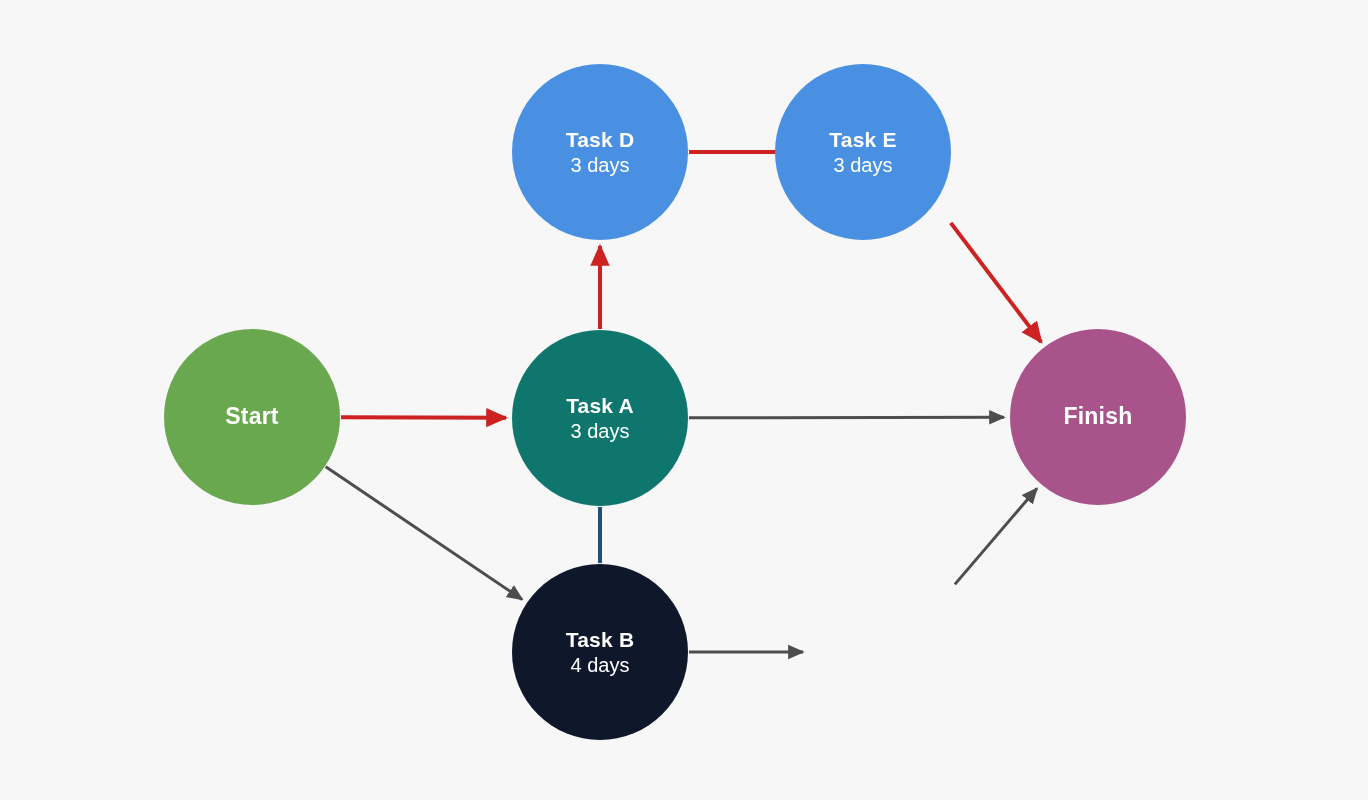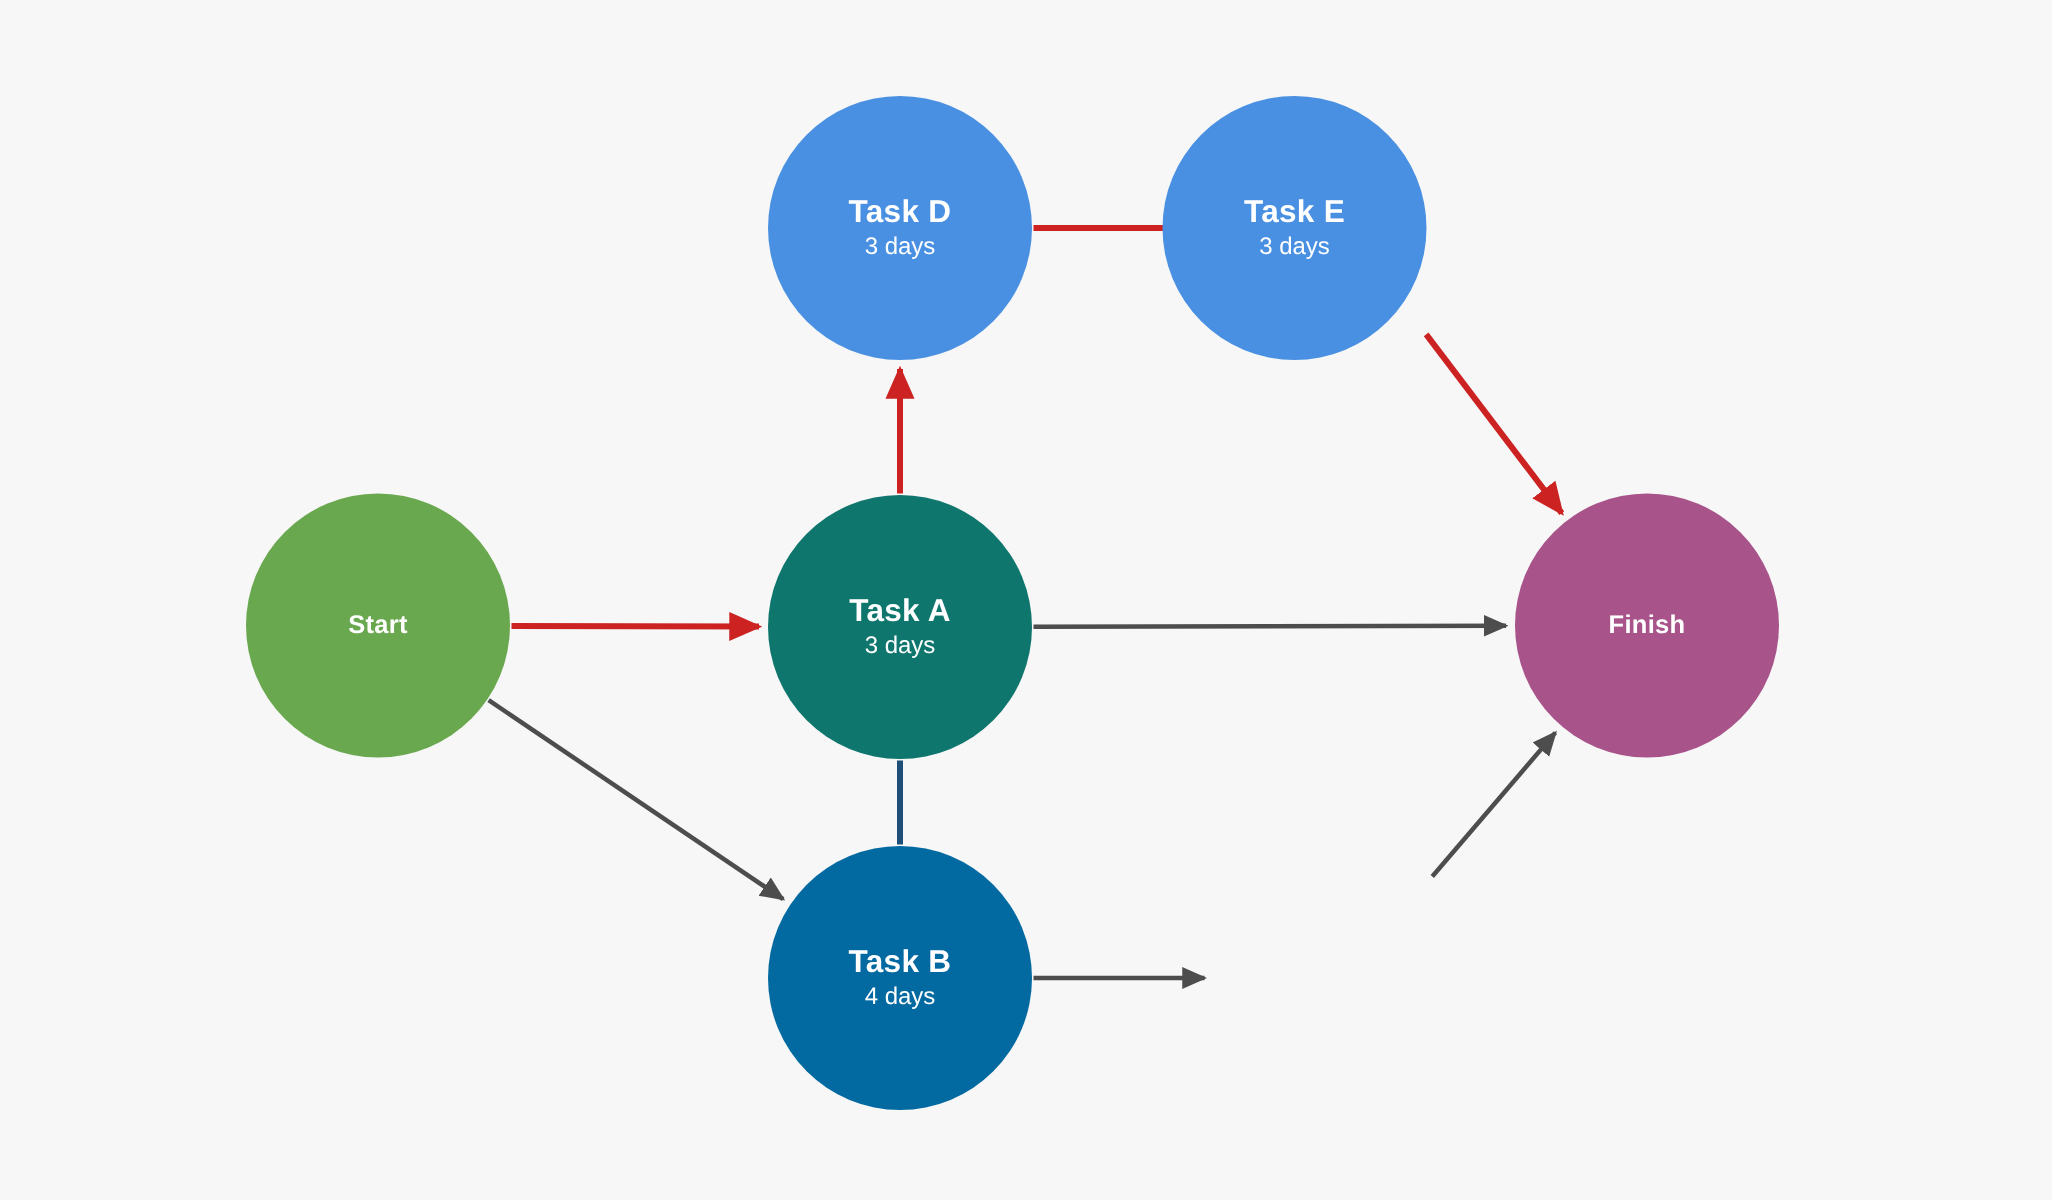--- a/index.html
+++ b/index.html
@@ -47,27 +47,27 @@
     line-height: 1.12;
     user-select: none;
   }
   .node-title {
     font-size: 21px;
     font-weight: bold;
     letter-spacing: 0.2px;
     color: #ffffff;
   }
   .node-sub {
-    font-size: 16px;
+    font-size: 20px;
     font-weight: normal;
     color: #ffffff;
     margin-top: 2px;
   }
   .node-title.single {
-    font-size: 17px;
+    font-size: 23px;
   }
 </style>
 </head>
 <body style="background: rgb(247, 247, 247);">
 
 <div id="diagram-canvas" style="width: 1368px; height: 800px; background: rgb(247, 247, 247);">
 
   <svg id="edge-layer" viewBox="0 0 1368 800" xmlns="http://www.w3.org/2000/svg">
     <defs id="arrow-defs">
         <marker id="arrow-cc2222" viewBox="0 0 10 10" refX="9" refY="5" markerWidth="5.5" markerHeight="5.5" orient="auto-start-reverse" markerUnits="strokeWidth">
@@ -91,21 +91,21 @@
   </svg>
 
   <div id="node-layer">
       <div class="node" style="left: 164px; top: 329px; width: 176px; height: 176px; background: rgb(106, 168, 79);">
         <div class="node-title single">Start</div>
       </div>
       <div class="node" style="left: 512px; top: 330px; width: 176px; height: 176px; background: #0f766e;">
         <div class="node-title">Task A</div>
         <div class="node-sub">3 days</div>
       </div>
-      <div class="node" style="left: 512px; top: 564px; width: 176px; height: 176px; background: #0369a1;">
+      <div class="node" style="left: 512px; top: 564px; width: 176px; height: 176px; background: #0f172a;">
         <div class="node-title">Task B</div>
         <div class="node-sub">4 days</div>
       </div>
       <div class="node" style="left: 512px; top: 64px; width: 176px; height: 176px; background: rgb(74, 144, 226);">
         <div class="node-title">Task D</div>
         <div class="node-sub">3 days</div>
       </div>
       <div class="node" style="left: 775px; top: 64px; width: 176px; height: 176px; background: rgb(74, 144, 226);">
         <div class="node-title">Task E</div>
         <div class="node-sub">3 days</div>

